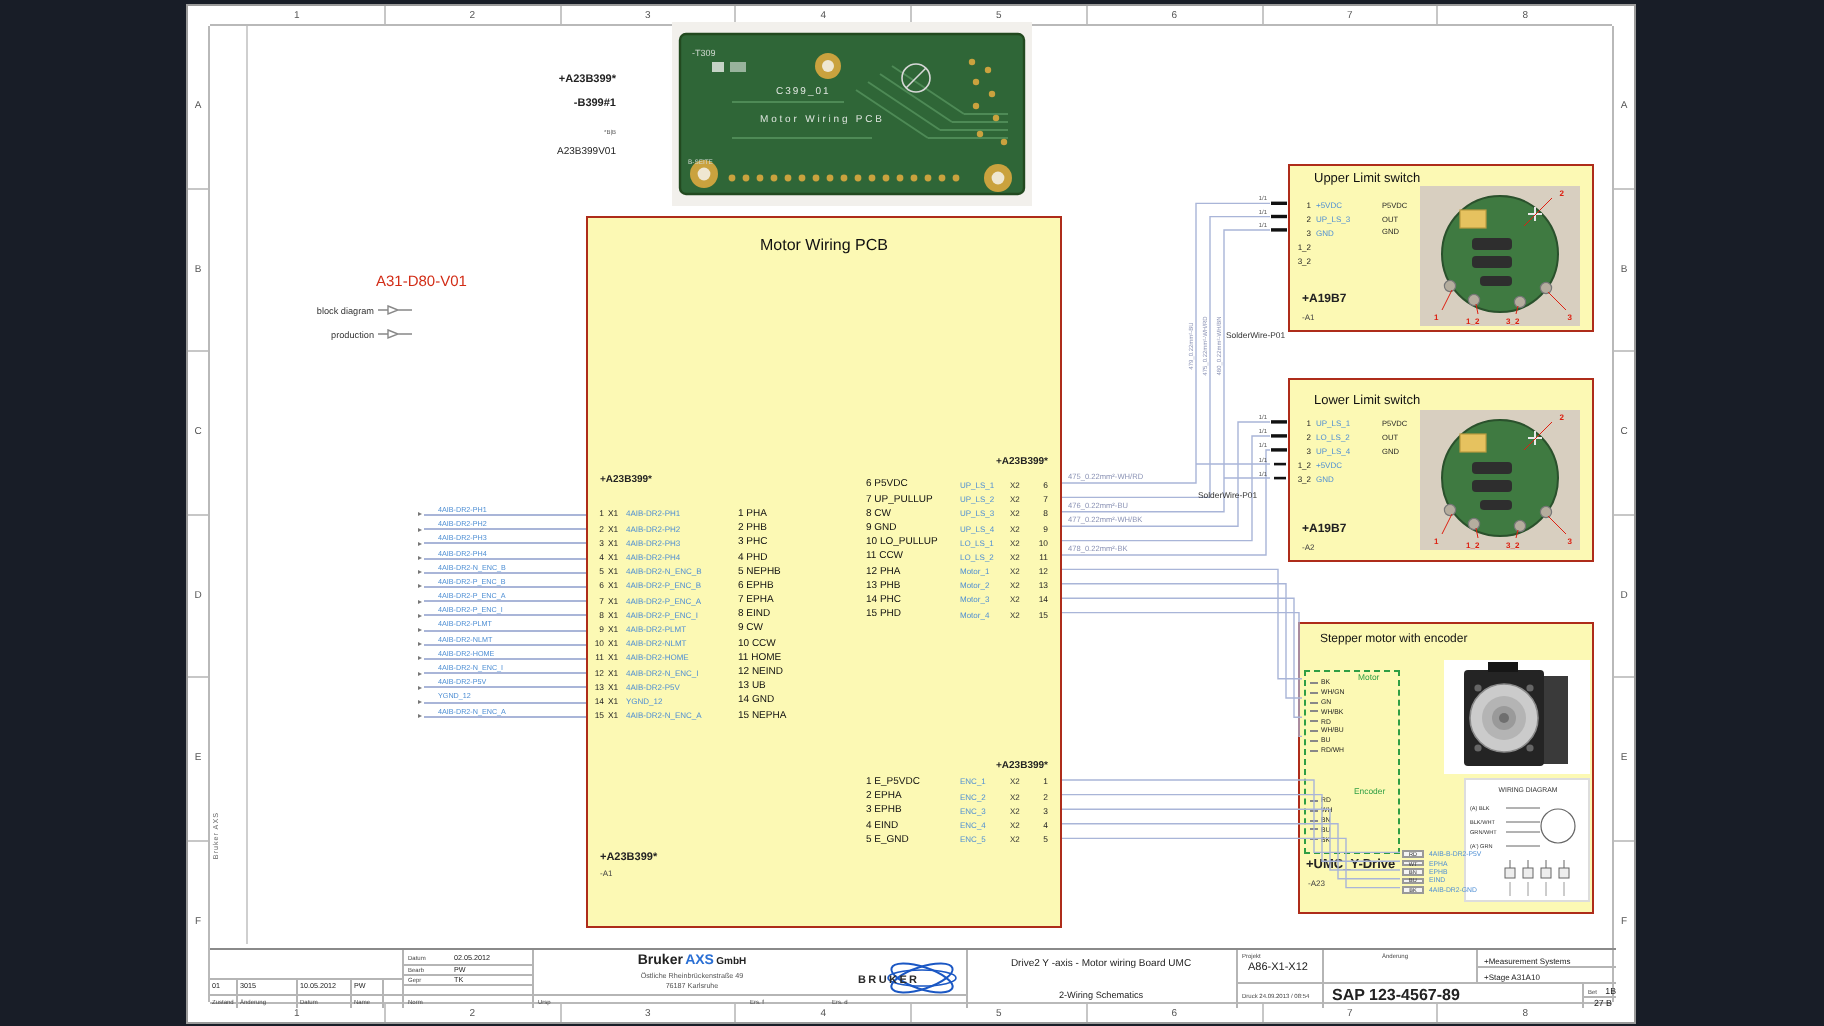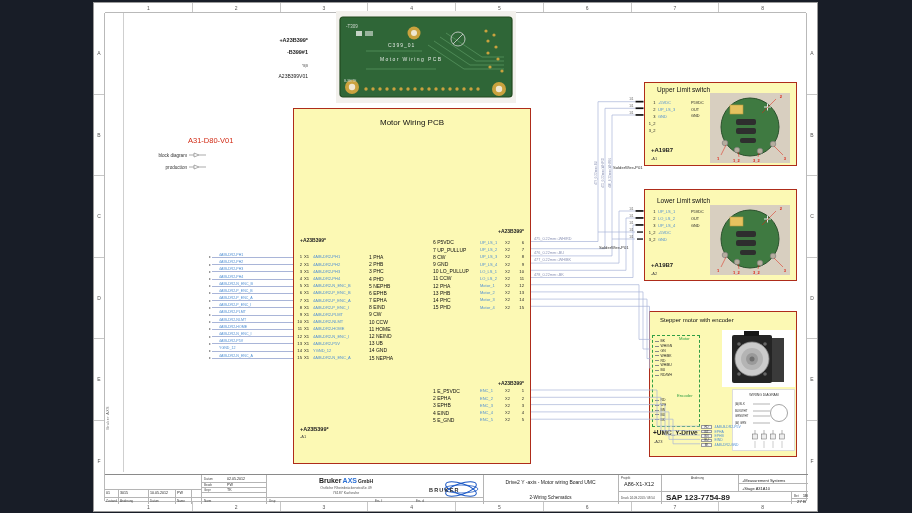--- a/index.html
+++ b/index.html
@@ -905,21 +905,21 @@
     </div>
 
     <div class="abs nowrap" style="left:378px;top:4px;width:135px;text-align:center;font-size:5px;color:#222">Drive2 Y -axis - Motor wiring Board UMC</div>
     <div class="abs nowrap" style="left:378px;top:20px;width:135px;text-align:center;font-size:4.6px;color:#222">2-Wiring Schematics</div>
 
     <div class="abs lbl" style="left:516px;top:1px">Projekt</div>
     <div class="abs nowrap" style="left:519px;top:6px;font-size:5.5px;color:#222">A86-X1-X12</div>
     <div class="abs lbl nowrap" style="left:516px;top:21px">Druck 24.09.2013 / 08:54</div>
 
     <div class="abs lbl" style="left:586px;top:1px">Änderung</div>
-    <div class="abs nowrap" style="left:561px;top:18px;font-size:8px;font-weight:bold;color:#222">SAP 123-7754-89</div>
+    <div class="abs nowrap" style="left:561px;top:18px;font-size:8px;font-weight:bold;color:#222">SAP 123-4567-89</div>
 
     <div class="abs nowrap" style="left:637px;top:2.5px;font-size:4px;color:#222">+Measurement Systems</div>
     <div class="abs nowrap" style="left:637px;top:10.5px;font-size:4px;color:#222">+Stage A31A10</div>
 
     <div class="abs nowrap" style="left:689px;top:17.5px">
       <span class="lbl">Bet</span>
       <span style="font-size:4.4px;color:#222;margin-left:3px">1B</span>
     </div>
     <div class="abs nowrap" style="left:686px;top:24px;width:15px;text-align:right;font-size:4.4px;color:#222">27 B</div>
   </div>

